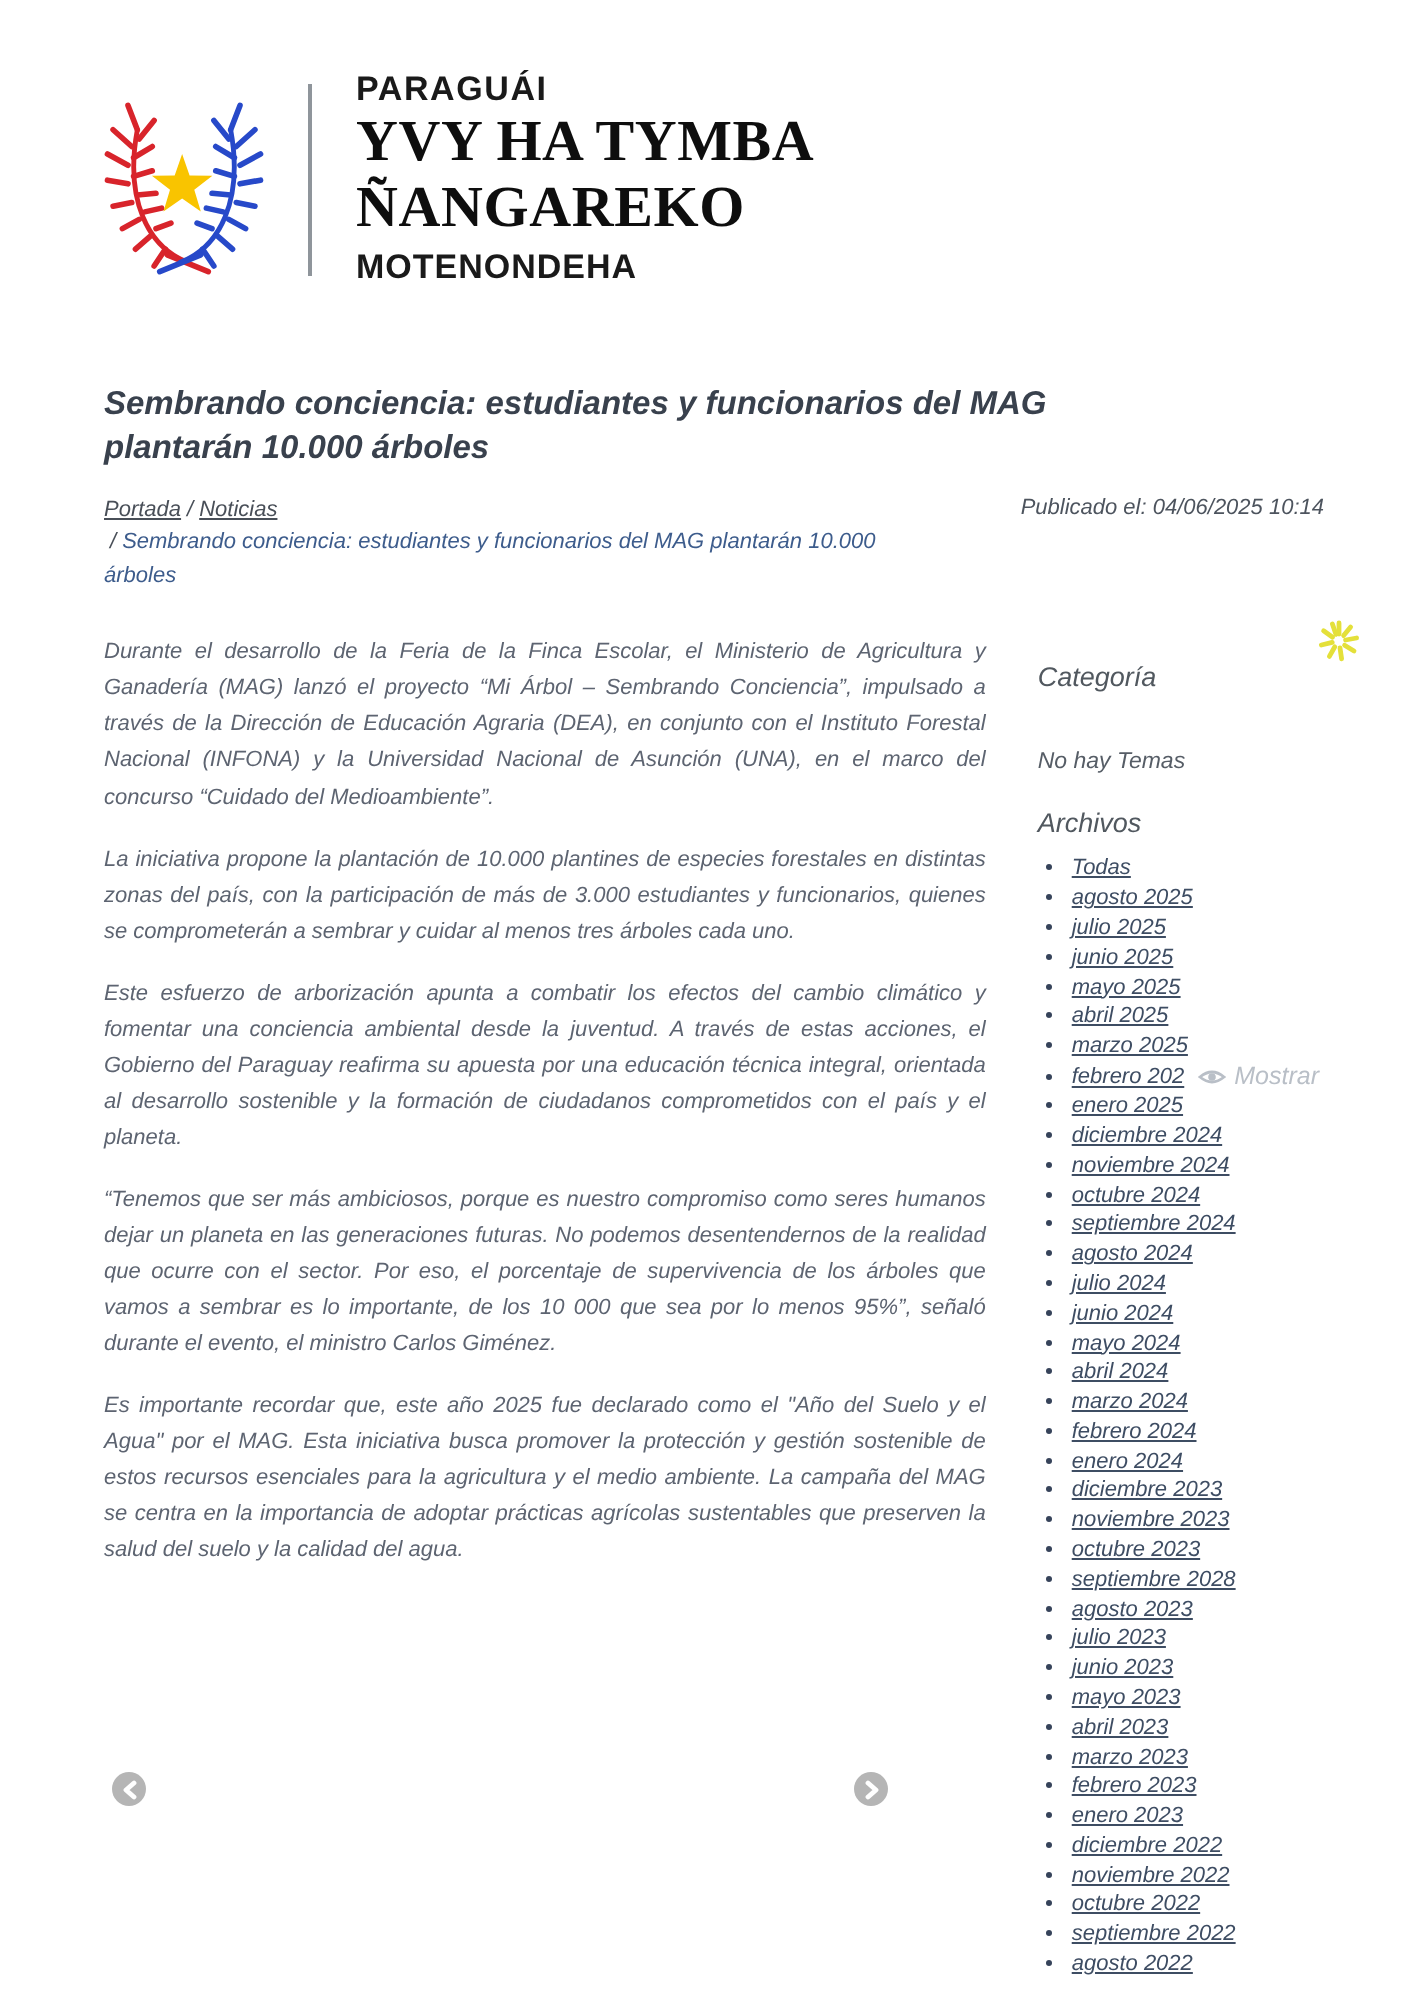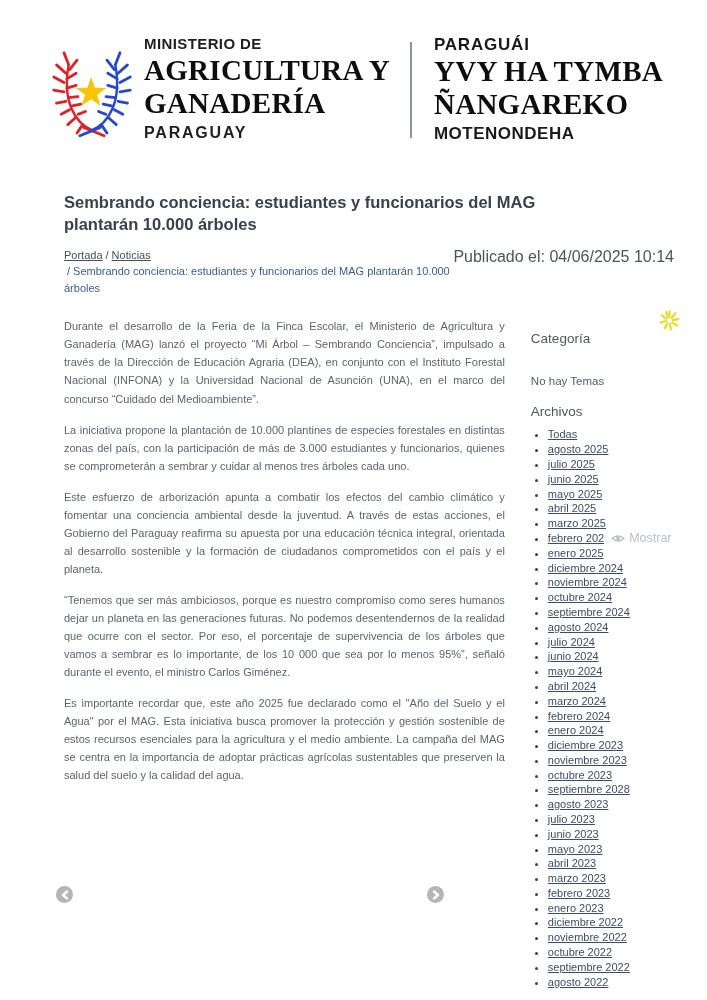--- a/index.html
+++ b/index.html
@@ -20,29 +20,29 @@
   .h-left { margin-left:10px; margin-top:4px; }
   .h-top { font-size:15px; font-weight:700; color:#1f1f1f; letter-spacing:0.4px; line-height:20px; }
   .h-serif { font-family:"Liberation Serif", serif; font-weight:700; font-size:29px; line-height:33px; color:#0e0e0e; letter-spacing:0.3px; }
   .h-bottom { font-size:16px; font-weight:700; color:#1f1f1f; letter-spacing:1.8px; line-height:20px; margin-top:3px; }
   .h-divider { width:2px; height:96px; background:#8f959b; margin:12px 22px 0 20px; }
   .h-right { margin-top:4px; }
   .h-top2, .h-bottom2 { font-size:17px; font-weight:700; color:#1a1a1a; letter-spacing:0.8px; line-height:21px; }
   .h-bottom2 { margin-top:2px; letter-spacing:0.5px; }
 
   
-  main { position:absolute; top:191px; left:64px; width:610px; }
+  main { position:absolute; top:191px; left:52px; width:610px;font-style:italic; }
   h1 { font-size:16.5px; line-height:1.36; color:#39414d; width:492px; font-weight:700; }
 
   .meta-row { position:relative; margin-top:11px; }
   .breadcrumb { width:400px; font-size:11px; line-height:16.5px; color:#494f58; }
   .breadcrumb a { color:#494f58; text-decoration:underline; cursor:pointer; }
   .bc-sep { color:#494f58; margin:0 3px; }
   .bc-current { color:#3d5c8c; }
-  .published { position:absolute; top:1px; right:0; font-size:16px; color:#4d545e; }
+  .published { position:absolute; top:1px; right:0; font-size:11px; color:#4d545e; }
 
   .content { display:flex; margin-top:21px; }
   article { width:462px; }
   article p { font-size:11px; line-height:1.64; color:#5d6471; text-align:justify; margin-bottom:13px; }
 
   aside { width:150px; margin-left:26px; padding-top:14px; position:relative; }
   aside h3 { font-size:13.5px; font-weight:400; color:#51585f; margin-bottom:8px; }
   .notopics { font-size:11.5px; color:#565d66; margin-bottom:17px;margin-top:29px; }
   aside h3.arch { margin-bottom:10px; }
   .arch-list { list-style:disc; padding-left:17px; color:#36435a; }
@@ -99,26 +99,20 @@
           <line x1="72" y1="47" x2="62" y2="44"></line>
             <line x1="70" y1="57" x2="60" y2="56"></line>
           <line x1="66" y1="66" x2="57" y2="64"></line>
             <line x1="60" y1="75" x2="52" y2="72"></line>
           <line x1="54" y1="89" x2="32" y2="98"></line>
         </g>
         <polygon fill="#f9c400" points="44,35 48,46.5 60.2,46.7 50.5,54.1 54,65.8 44,58.8 34,65.8 37.5,54.1 27.8,46.7 40,46.5"></polygon>
       </svg>
     </div>
 
-    <div class="h-col h-left">
-      <div class="h-top">MINISTERIO DE</div>
-      <div class="h-serif">AGRICULTURA Y</div>
-      <div class="h-serif">GANADERÍA</div>
-      <div class="h-bottom">PARAGUAY</div>
-    </div>
 
     <div class="h-divider"></div>
 
     <div class="h-col h-right">
       <div class="h-top2">PARAGUÁI</div>
       <div class="h-serif">YVY HA TYMBA</div>
       <div class="h-serif">ÑANGAREKO</div>
       <div class="h-bottom2">MOTENONDEHA</div>
     </div>
   </header>

